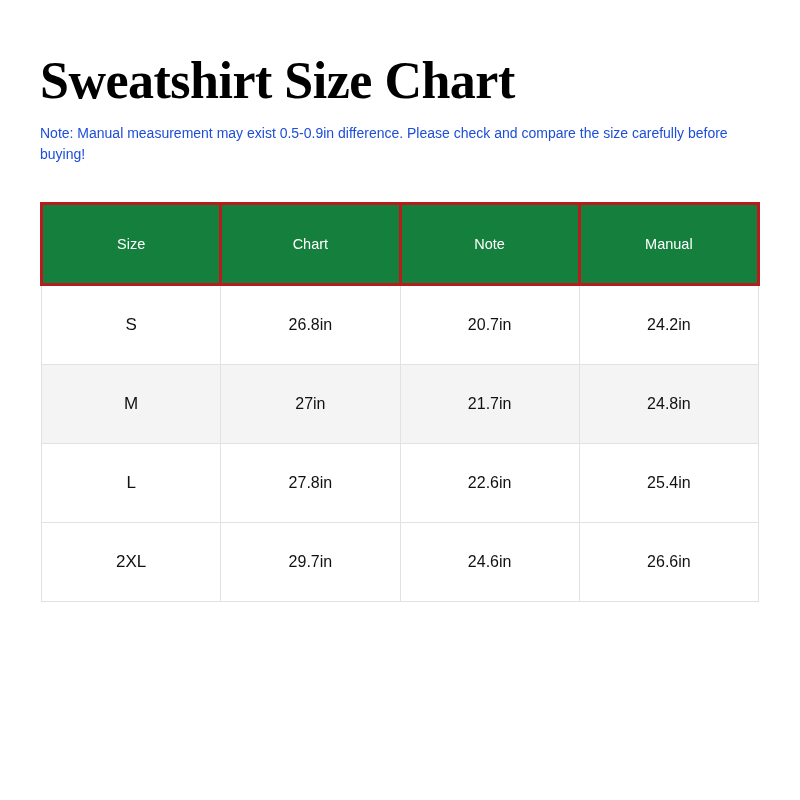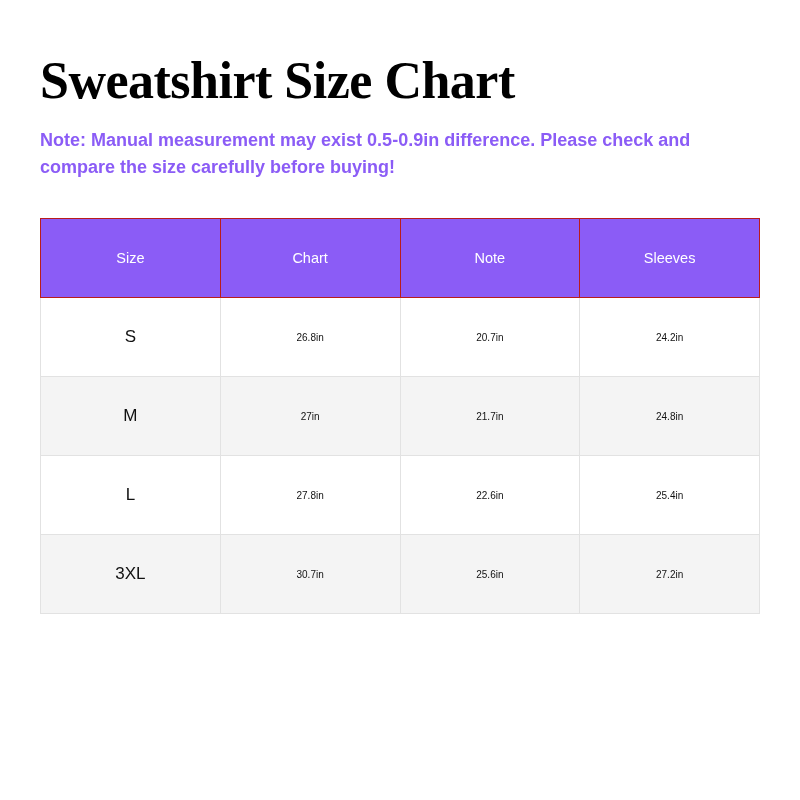--- a/index.html
+++ b/index.html
@@ -24,50 +24,49 @@
     font-family: "Liberation Serif", serif;
     font-weight: bold;
     font-size: 52px;
     line-height: 1.05;
     letter-spacing: -0.5px;
     margin: 6px 0 14px 0;
     color: #000000;
   }
   .note {
     font-family: "Liberation Sans", sans-serif;
-    font-size: 18px;
+    font-size: 14px;
     line-height: 1.55;
-    color: #8b5cf6;
+    color: #1d4ed8;
     max-width: 725px;
     margin-bottom: 36px;
-    font-weight: bold;
   }
   table.size-chart {
     border-collapse: collapse;
     width: 720px;
     table-layout: fixed;
     margin-top: 12px;
   }
   table.size-chart th,
   table.size-chart td {
     border: 1px solid #e2e2e2;
     text-align: center;
     vertical-align: middle;
   }
   table.size-chart thead th {
-    background: #8b5cf6;
+    background: #15803d;
     color: #ffffff;
     font-size: 14.5px;
     font-weight: normal;
     height: 76px;
-    border: 1px solid #b91c1c;
+    border: 3px solid #b91c1c;
   }
   table.size-chart tbody td {
     height: 76px;
-    font-size: 10px;
+    font-size: 16px;
     color: #111111;
   }
   table.size-chart tbody tr.odd td {
     background: #ffffff;
   }
   table.size-chart tbody tr.even td {
     background: #f4f4f4;
   }
   table.size-chart tbody td.size-cell {
     font-size: 17px;
@@ -81,21 +80,21 @@
   <h1 class="title">Sweatshirt Size Chart</h1>
 
   <p class="note">Note: Manual measurement may exist 0.5-0.9in difference. Please check and compare the size carefully before buying!</p>
 
   <table class="size-chart">
     <thead>
       <tr>
         <th>Size</th>
         <th>Chart</th>
         <th>Note</th>
-        <th>Sleeves</th>
+        <th>Manual</th>
       </tr>
     </thead>
     <tbody>
       <tr class="odd">
         <td class="size-cell">S</td>
         <td>26.8in</td>
         <td>20.7in</td>
         <td>24.2in</td>
       </tr>
       <tr class="even">
@@ -103,22 +102,22 @@
         <td>27in</td>
         <td>21.7in</td>
         <td>24.8in</td>
       </tr>
       <tr class="odd">
         <td class="size-cell">L</td>
         <td>27.8in</td>
         <td>22.6in</td>
         <td>25.4in</td>
       </tr>
-      <tr class="even">
-        <td class="size-cell">3XL</td>
-        <td>30.7in</td>
-        <td>25.6in</td>
-        <td>27.2in</td>
+      <tr class="odd">
+        <td class="size-cell">2XL</td>
+        <td>29.7in</td>
+        <td>24.6in</td>
+        <td>26.6in</td>
       </tr>
     </tbody>
   </table>
 
 </div>
 
 </body></html>

